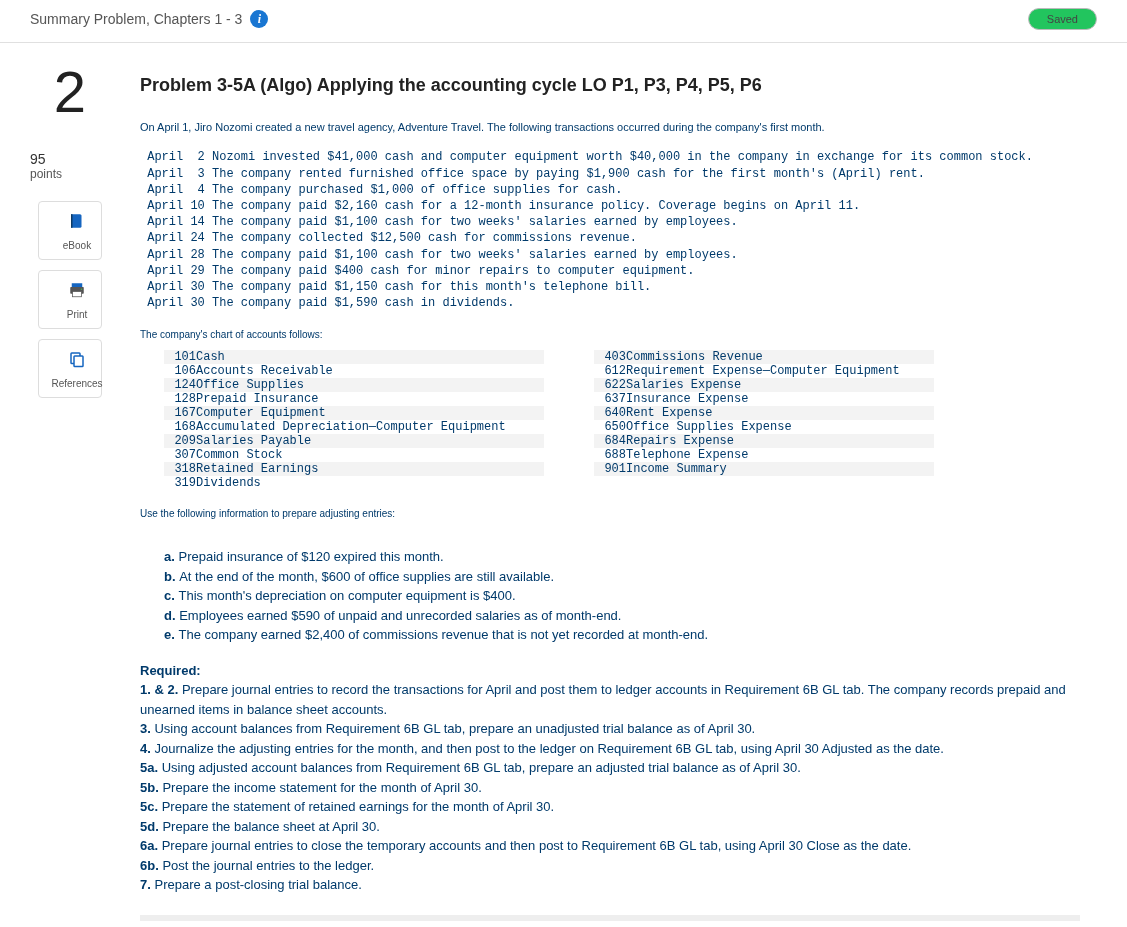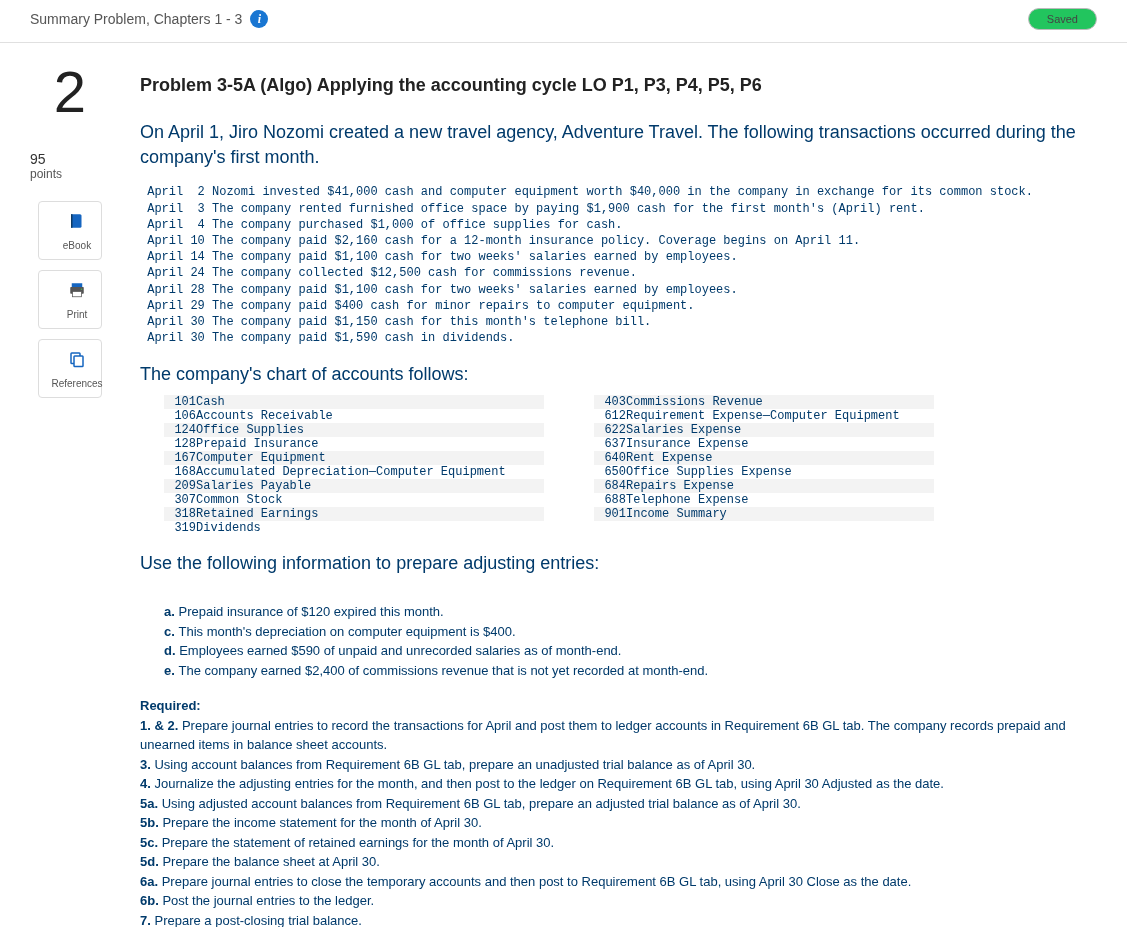--- a/index.html
+++ b/index.html
@@ -11,23 +11,23 @@
   .main { display: flex; padding: 20px 30px; gap: 30px; }
   .leftcol { width: 80px; display: flex; flex-direction: column; align-items: center; }
   .qnum { font-size: 58px; font-weight: 400; color: #222; line-height: 1; margin-bottom: 30px; }
   .points-block { text-align: left; width: 100%; margin-bottom: 20px; color: #555; font-size: 12px; }
   .points-num { font-size: 14px; color: #333; }
   .tool-box { border: 1px solid #ddd; border-radius: 4px; width: 64px; margin-bottom: 10px; display: flex; flex-direction: column; align-items: center; padding: 10px 4px 8px 18px; gap: 6px; background: #fff; }
   .tool-box .icon { font-size: 16px; }
   .tool-box .label { font-size: 10px; color: #555; }
   .content { flex: 1; max-width: 940px; }
   .problem-title { font-size: 18px; font-weight: bold; color: #222; margin-bottom: 24px; margin-top: 12px; }
-  .intro { color: #003a6b; font-size: 18px; margin-bottom: 14px; line-height: 1.4; }
+  .intro { color: #003a6b; font-size: 11px; margin-bottom: 14px; line-height: 1.4; }
   .mono-block { font-family: "Courier New", monospace; font-size: 12px; color: #003a6b; line-height: 1.35; white-space: pre; margin-bottom: 18px; }
-  .section-label { color: #003a6b; font-size: 18px; margin-bottom: 10px; }
+  .section-label { color: #003a6b; font-size: 10px; margin-bottom: 10px; }
   .coa-wrap { display: flex; gap: 50px; margin-bottom: 18px; margin-left: 24px; }
   .coa-col { font-family: "Courier New", monospace; font-size: 12px; color: #003a6b; }
   .coa-row { display: flex; gap: 0; padding: 0 4px; }
   .coa-row:nth-child(odd) { background: #f3f3f3; }
   .coa-num { width: 28px; text-align: right; }
   .adjusting { color: #003a6b; font-size: 13px; line-height: 1.5; margin-bottom: 16px; margin-left: 24px; margin-top: 28px; }
   .adjusting .lbl { font-weight: bold; }
   .required-block { color: #003a6b; font-size: 13px; line-height: 1.5; }
   .required-block .hdr { font-weight: bold; }
   .req-line .lbl { font-weight: bold; }
@@ -177,20 +177,21 @@
           <div class="coa-row">
             <span class="coa-num">901</span>
             <span>Income Summary</span>
           </div>
         </div>
     </div>
 
     <div class="section-label">Use the following information to prepare adjusting entries:</div>
     <div class="adjusting" id="adjusting">
         <div><span class="lbl">a. </span><span>Prepaid insurance of $120 expired this month.</span></div>
+        <div><span class="lbl">b. </span><span>At the end of the month, $600 of office supplies are still available.</span></div>
         <div><span class="lbl">c. </span><span>This month's depreciation on computer equipment is $400.</span></div>
         <div><span class="lbl">d. </span><span>Employees earned $590 of unpaid and unrecorded salaries as of month-end.</span></div>
         <div><span class="lbl">e. </span><span>The company earned $2,400 of commissions revenue that is not yet recorded at month-end.</span></div>
       </div>
 
     <div class="required-block">
       <div class="hdr">Required:</div>
       <div id="required">
           <div class="req-line"><span class="lbl">1. &amp; 2. </span><span>Prepare journal entries to record the transactions for April and post them to ledger accounts in Requirement 6B GL tab. The company records prepaid and unearned items in balance sheet accounts.</span></div>
           <div class="req-line"><span class="lbl">3. </span><span>Using account balances from Requirement 6B GL tab, prepare an unadjusted trial balance as of April 30.</span></div>

